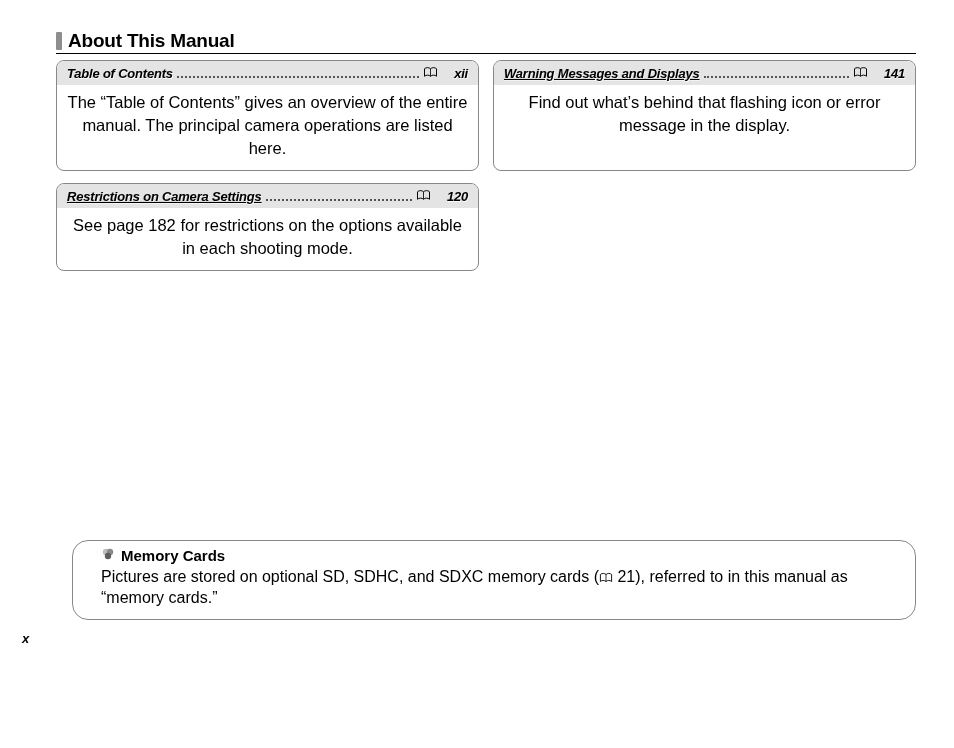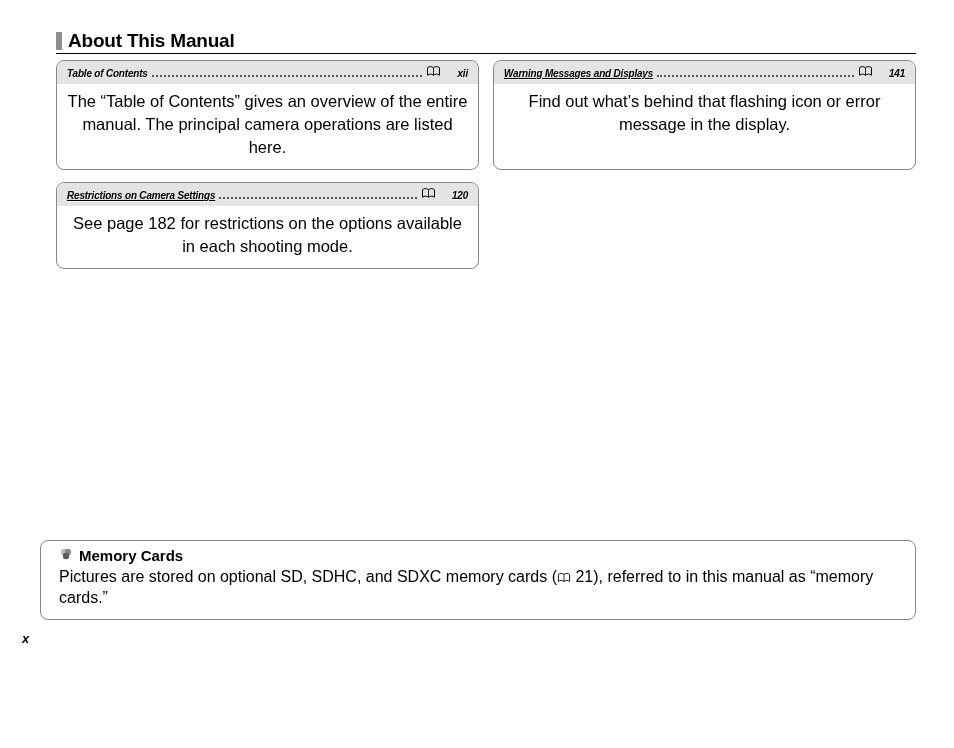--- a/index.html
+++ b/index.html
@@ -54,21 +54,21 @@
       border-radius: 8px;
       padding: 0 0 0 0;
       overflow: hidden;
       background: #fff;
     }
     .panel-header {
       background: #e4e4e4;
       font-family: "Segoe UI", Arial, sans-serif;
       font-weight: 700;
       font-style: italic;
-      font-size: 10px;
+      font-size: 13px;
       padding: 5px 10px 4px 10px;
       display: flex;
       align-items: baseline;
       white-space: nowrap;
       overflow: hidden;
       text-shadow:
         0.6px 0.6px 0 #fff,
         -0.4px -0.4px 0 #bdbdbd;
       letter-spacing: -0.2px;
     }
@@ -89,26 +89,26 @@
     .book-icon svg { display: block; }
     .panel-body {
       padding: 6px 10px 10px 10px;
       font-size: 16.5px;
       line-height: 1.4;
       text-align: center;
     }
     .justify { text-align: justify; text-justify: inter-word; }
     .note {
       position: absolute;
-      left: 40px;
+      left: 72px;
       right: 38px;
       bottom: 36px;
       border: 1px solid #888;
-      border-radius: 8px;
-      padding: 6px 10px 10px 18px;
+      border-radius: 16px;
+      padding: 6px 10px 10px 28px;
     }
     .note-header {
       display: flex;
       align-items: center;
       gap: 6px;
       font-family: "Segoe UI Semibold", Arial, sans-serif;
       font-weight: 700;
       font-size: 15px;
       margin-bottom: 2px;
       font-style: normal;

